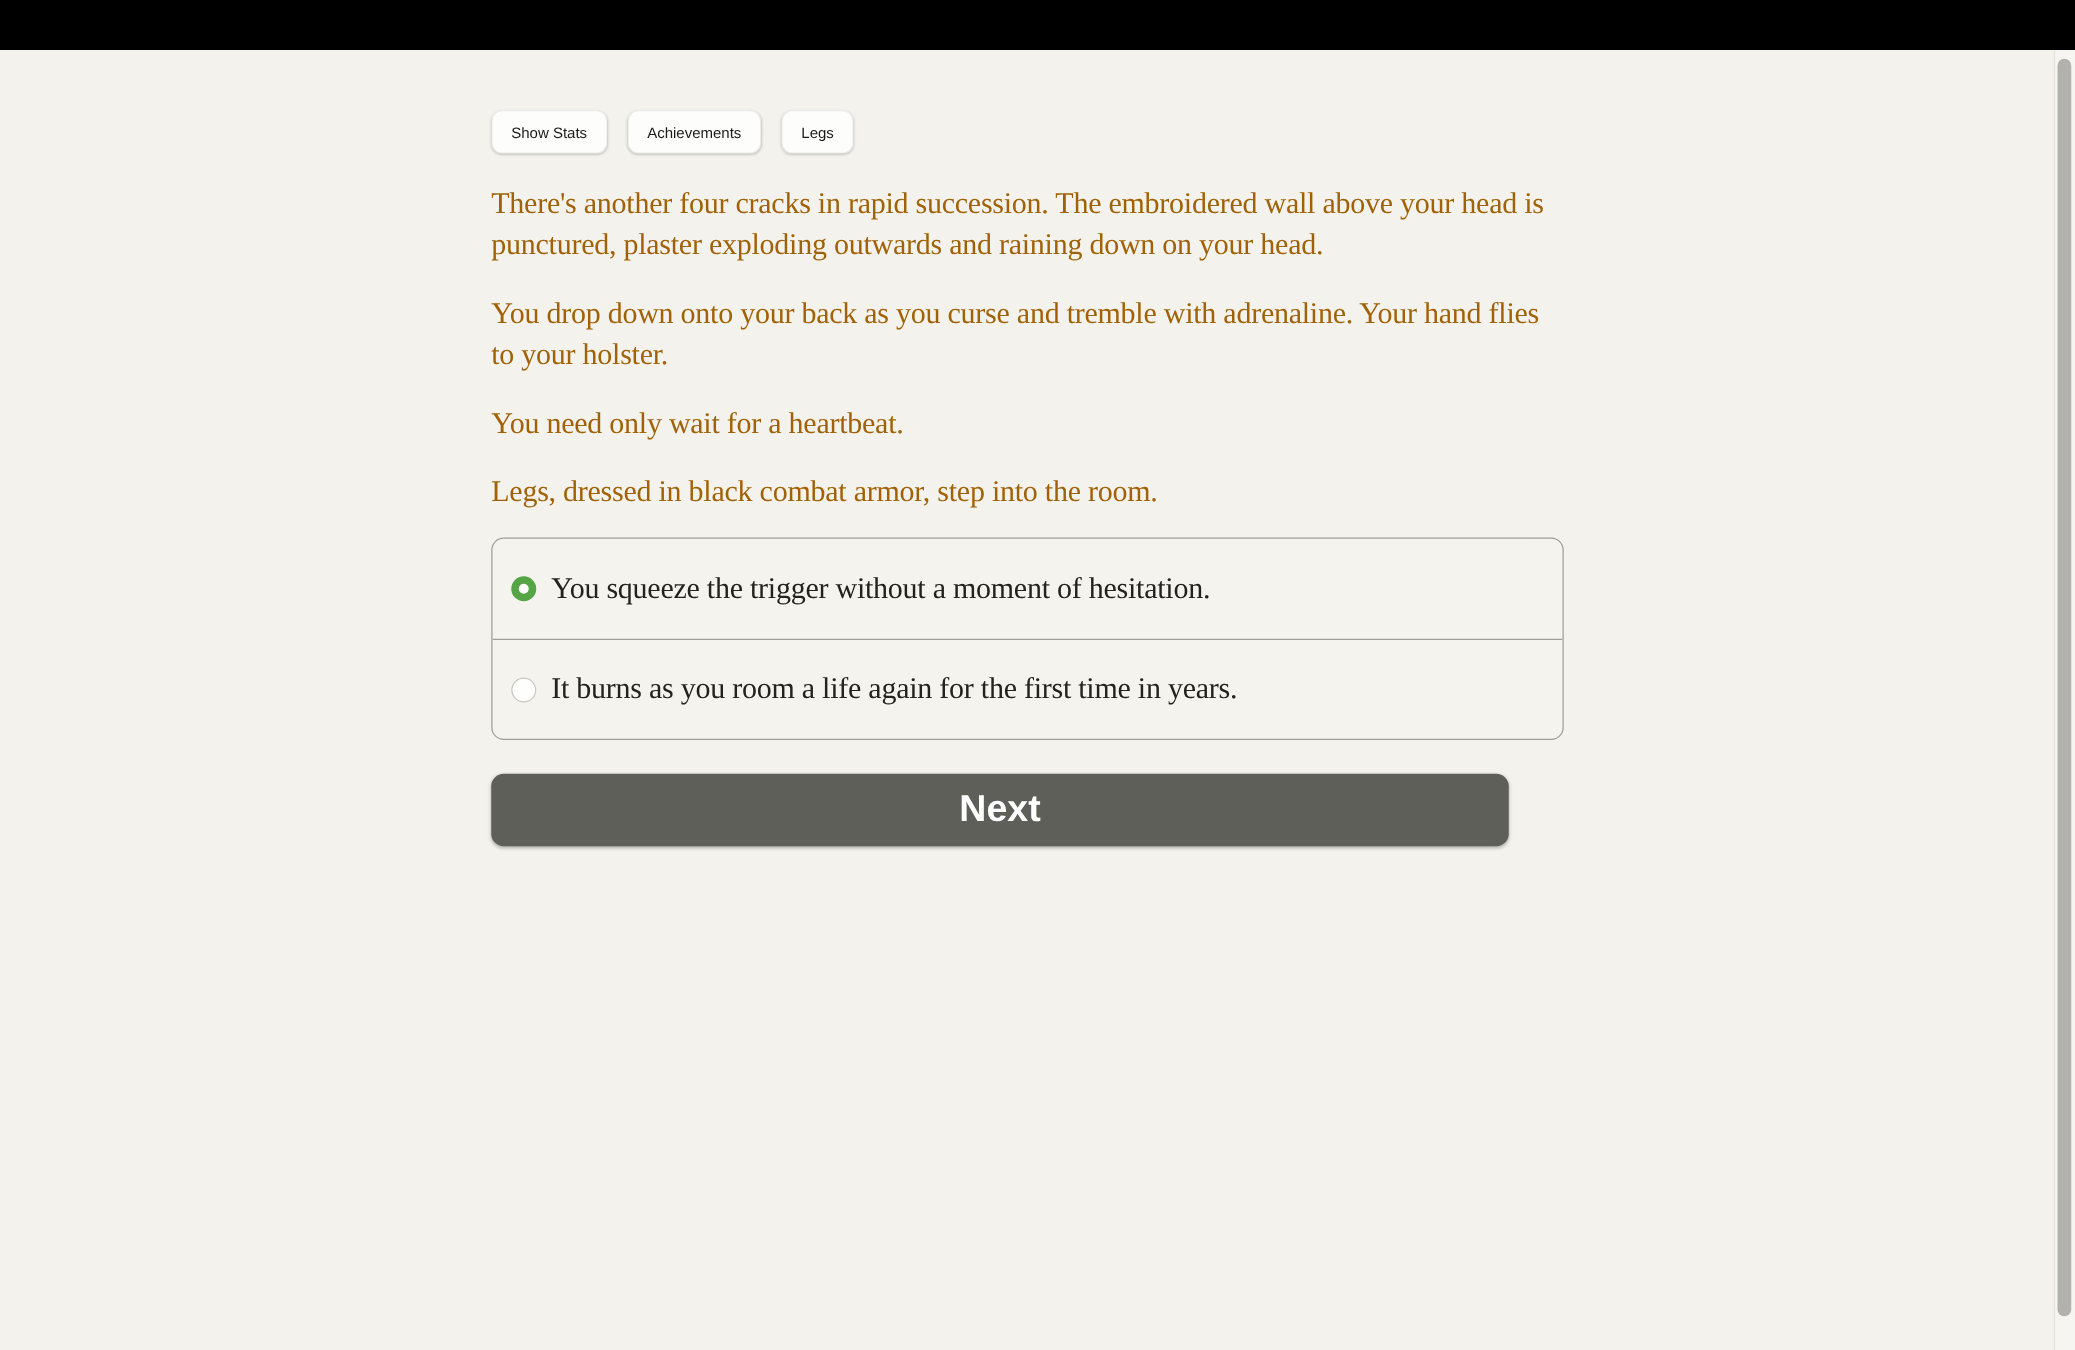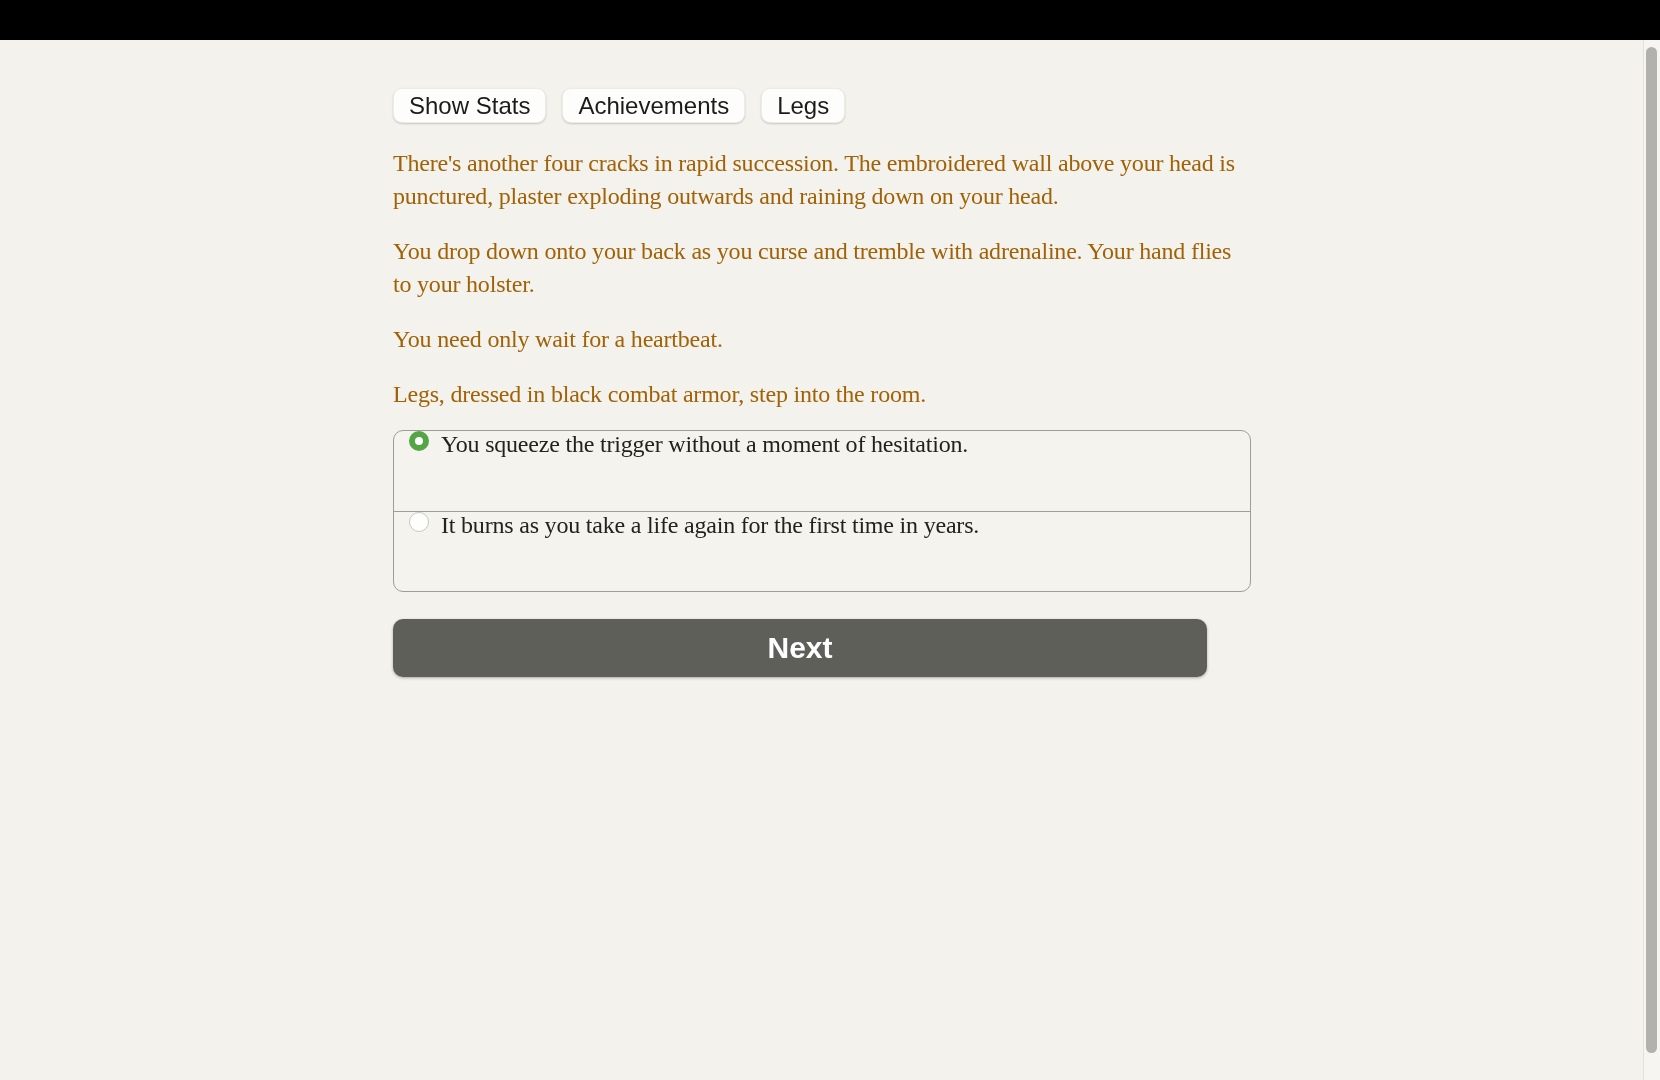--- a/index.html
+++ b/index.html
@@ -40,21 +40,21 @@
     margin-bottom: 24px;
   }
   .toolbar button {
     height: 35px;
     padding: 0 15px;
     background: #fdfdfc;
     border: 1px solid rgba(0,0,0,0.07);
     border-radius: 9px;
     box-shadow: 0 1px 2px rgba(0,0,0,0.18);
     font-family: "Liberation Sans", sans-serif;
-    font-size: 24px;
+    font-size: 12px;
     color: #1b1b1b;
     cursor: pointer;
   }
   .story p {
     font-family: "Liberation Serif", serif;
     font-size: 24px;
     line-height: 33px;
     letter-spacing: -0.2px;
     color: #a16207;
     margin: 0 0 22px 0;
@@ -62,20 +62,21 @@
   .choice-box {
     margin-top: -3px; 
     width: 858px;
     border: 1px solid #9e9e96;
     border-radius: 10px;
     background: #f4f3ee;
     overflow: hidden;
   }
   .choice-option {
     display: flex;
+    align-items: center;
     height: 80px;
     padding: 0 20px 0 15px;
     cursor: pointer;
   }
   .choice-option + .choice-option {
     border-top: 1px solid #9e9e96;
   }
   .radio {
     flex: 0 0 auto;
     width: 20px; height: 20px;
@@ -134,19 +135,19 @@
     <p>Legs, dressed in black combat armor, step into the room.</p>
   </div>
 
   <div class="choice-box">
     <div class="choice-option">
       <span class="radio selected"></span>
       <span class="choice-label">You squeeze the trigger without a moment of hesitation.</span>
     </div>
     <div class="choice-option">
       <span class="radio"></span>
-      <span class="choice-label">It burns as you take a life again for the first time in years.</span>
+      <span class="choice-label">It burns as you room a life again for the first time in years.</span>
     </div>
   </div>
 
   <button class="next-btn">Next</button>
 
 </div>
 
 </body></html>

